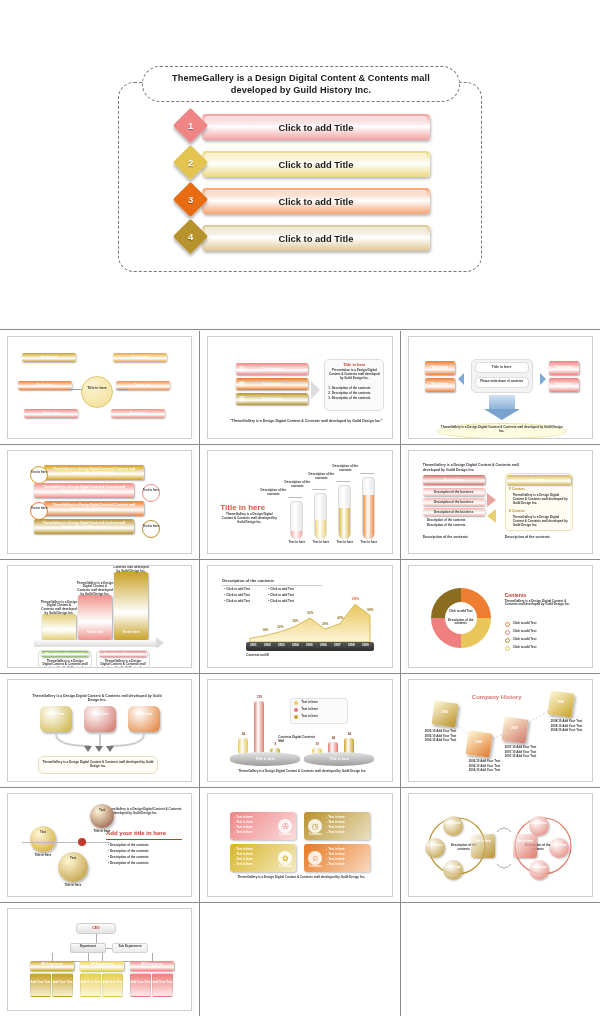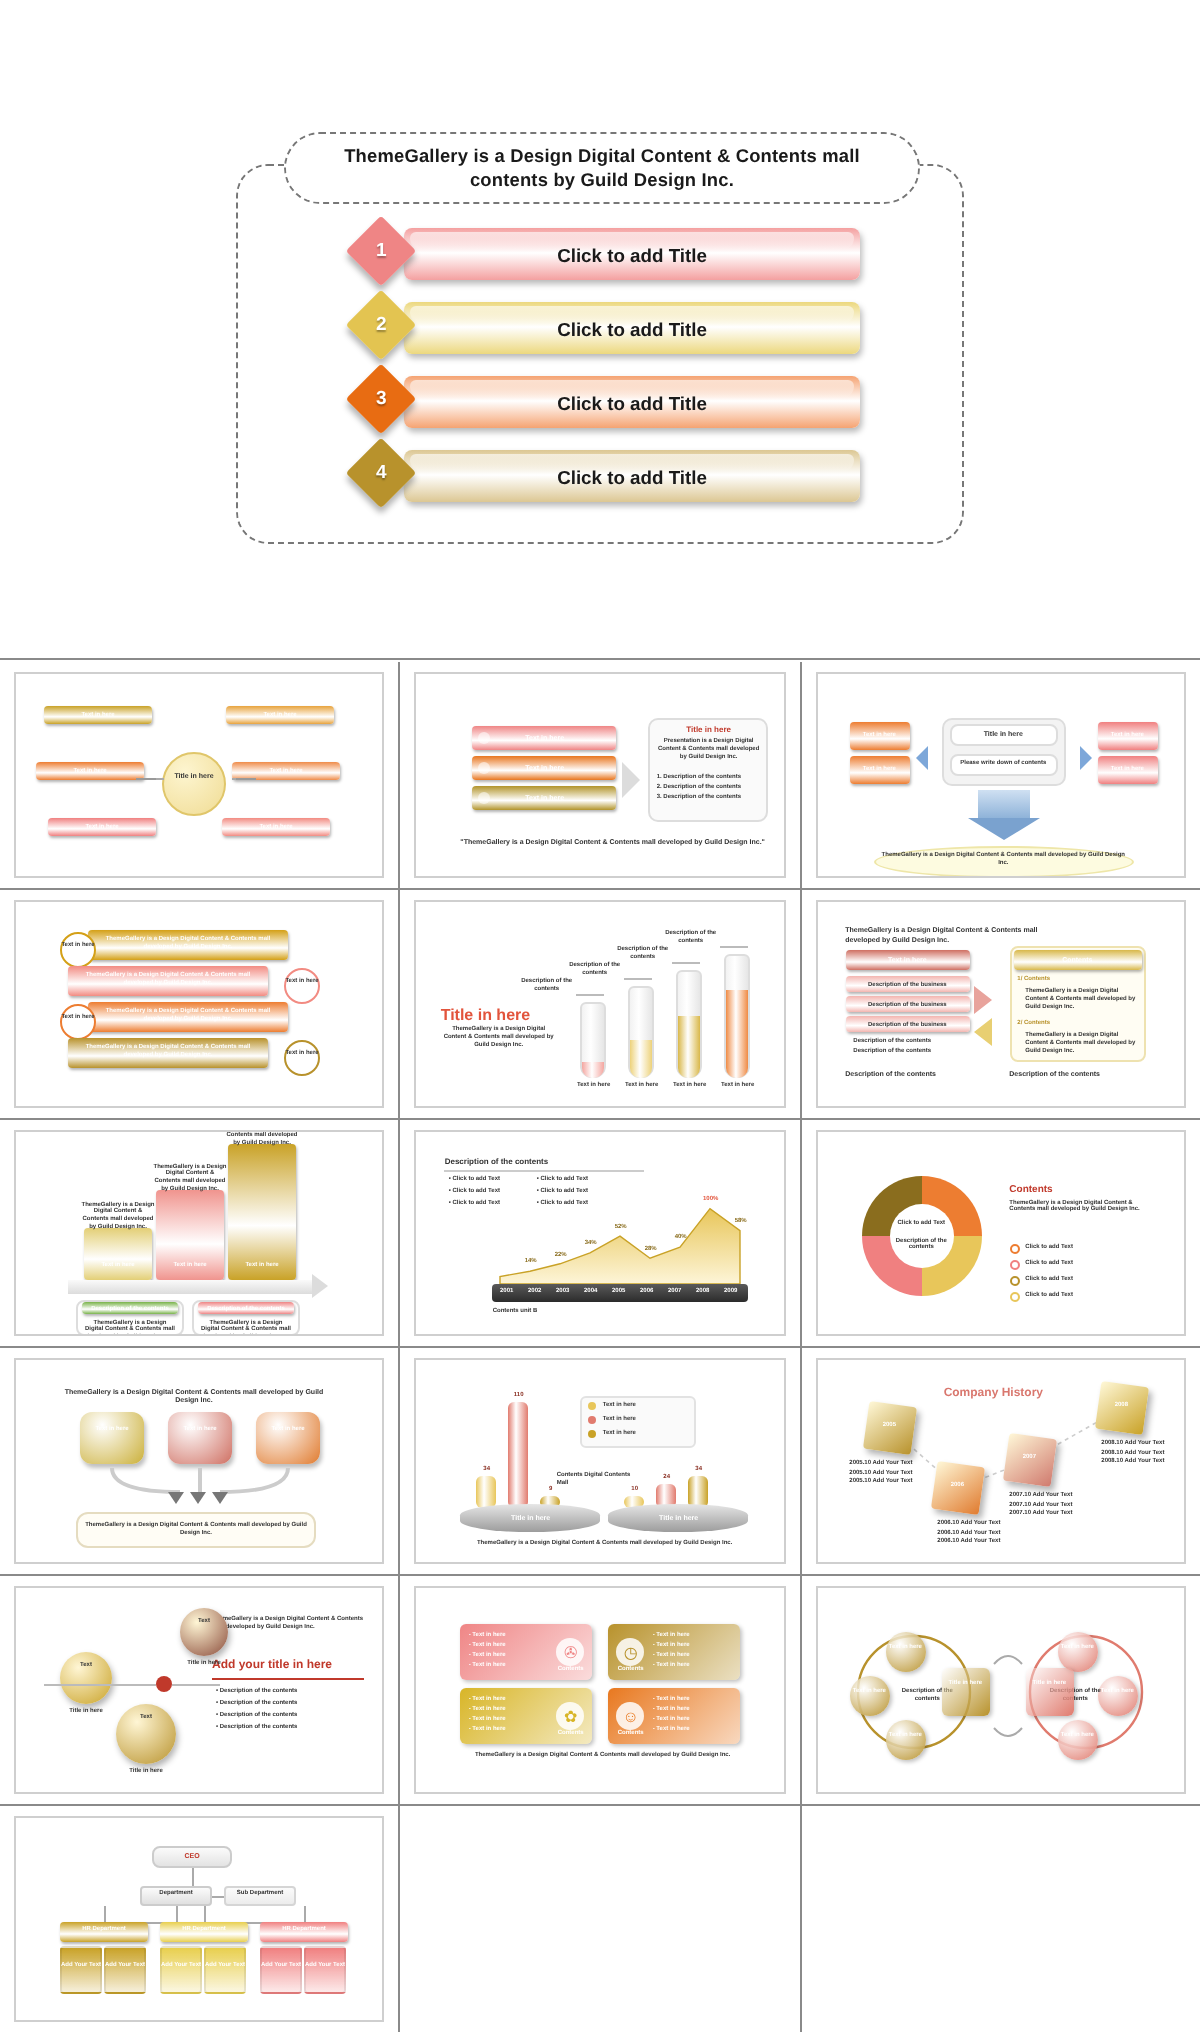--- a/index.html
+++ b/index.html
@@ -124,21 +124,21 @@
 
 <div id="page">
 
   <div id="main-slide">
 
     <div class="slide-frame"></div>
 
     <div class="slide-header">
       <div class="slide-header-text">
         <span>ThemeGallery is a Design Digital Content &amp; Contents mall</span><br>
-        <span>contents by Guild Design Inc.</span>
+        <span>developed by Guild History Inc.</span>
       </div>
     </div>
 
     <div class="bar-list">
 
       <div class="bar-row">
         <div class="bar-body" id="bar1" style="background: linear-gradient(rgb(244, 160, 160) 0%, rgb(255, 255, 255) 48%, rgb(244, 160, 160) 100%);">
           <span class="bar-label">Click to add Title</span>
         </div>
         <div class="diamond-wrap">

